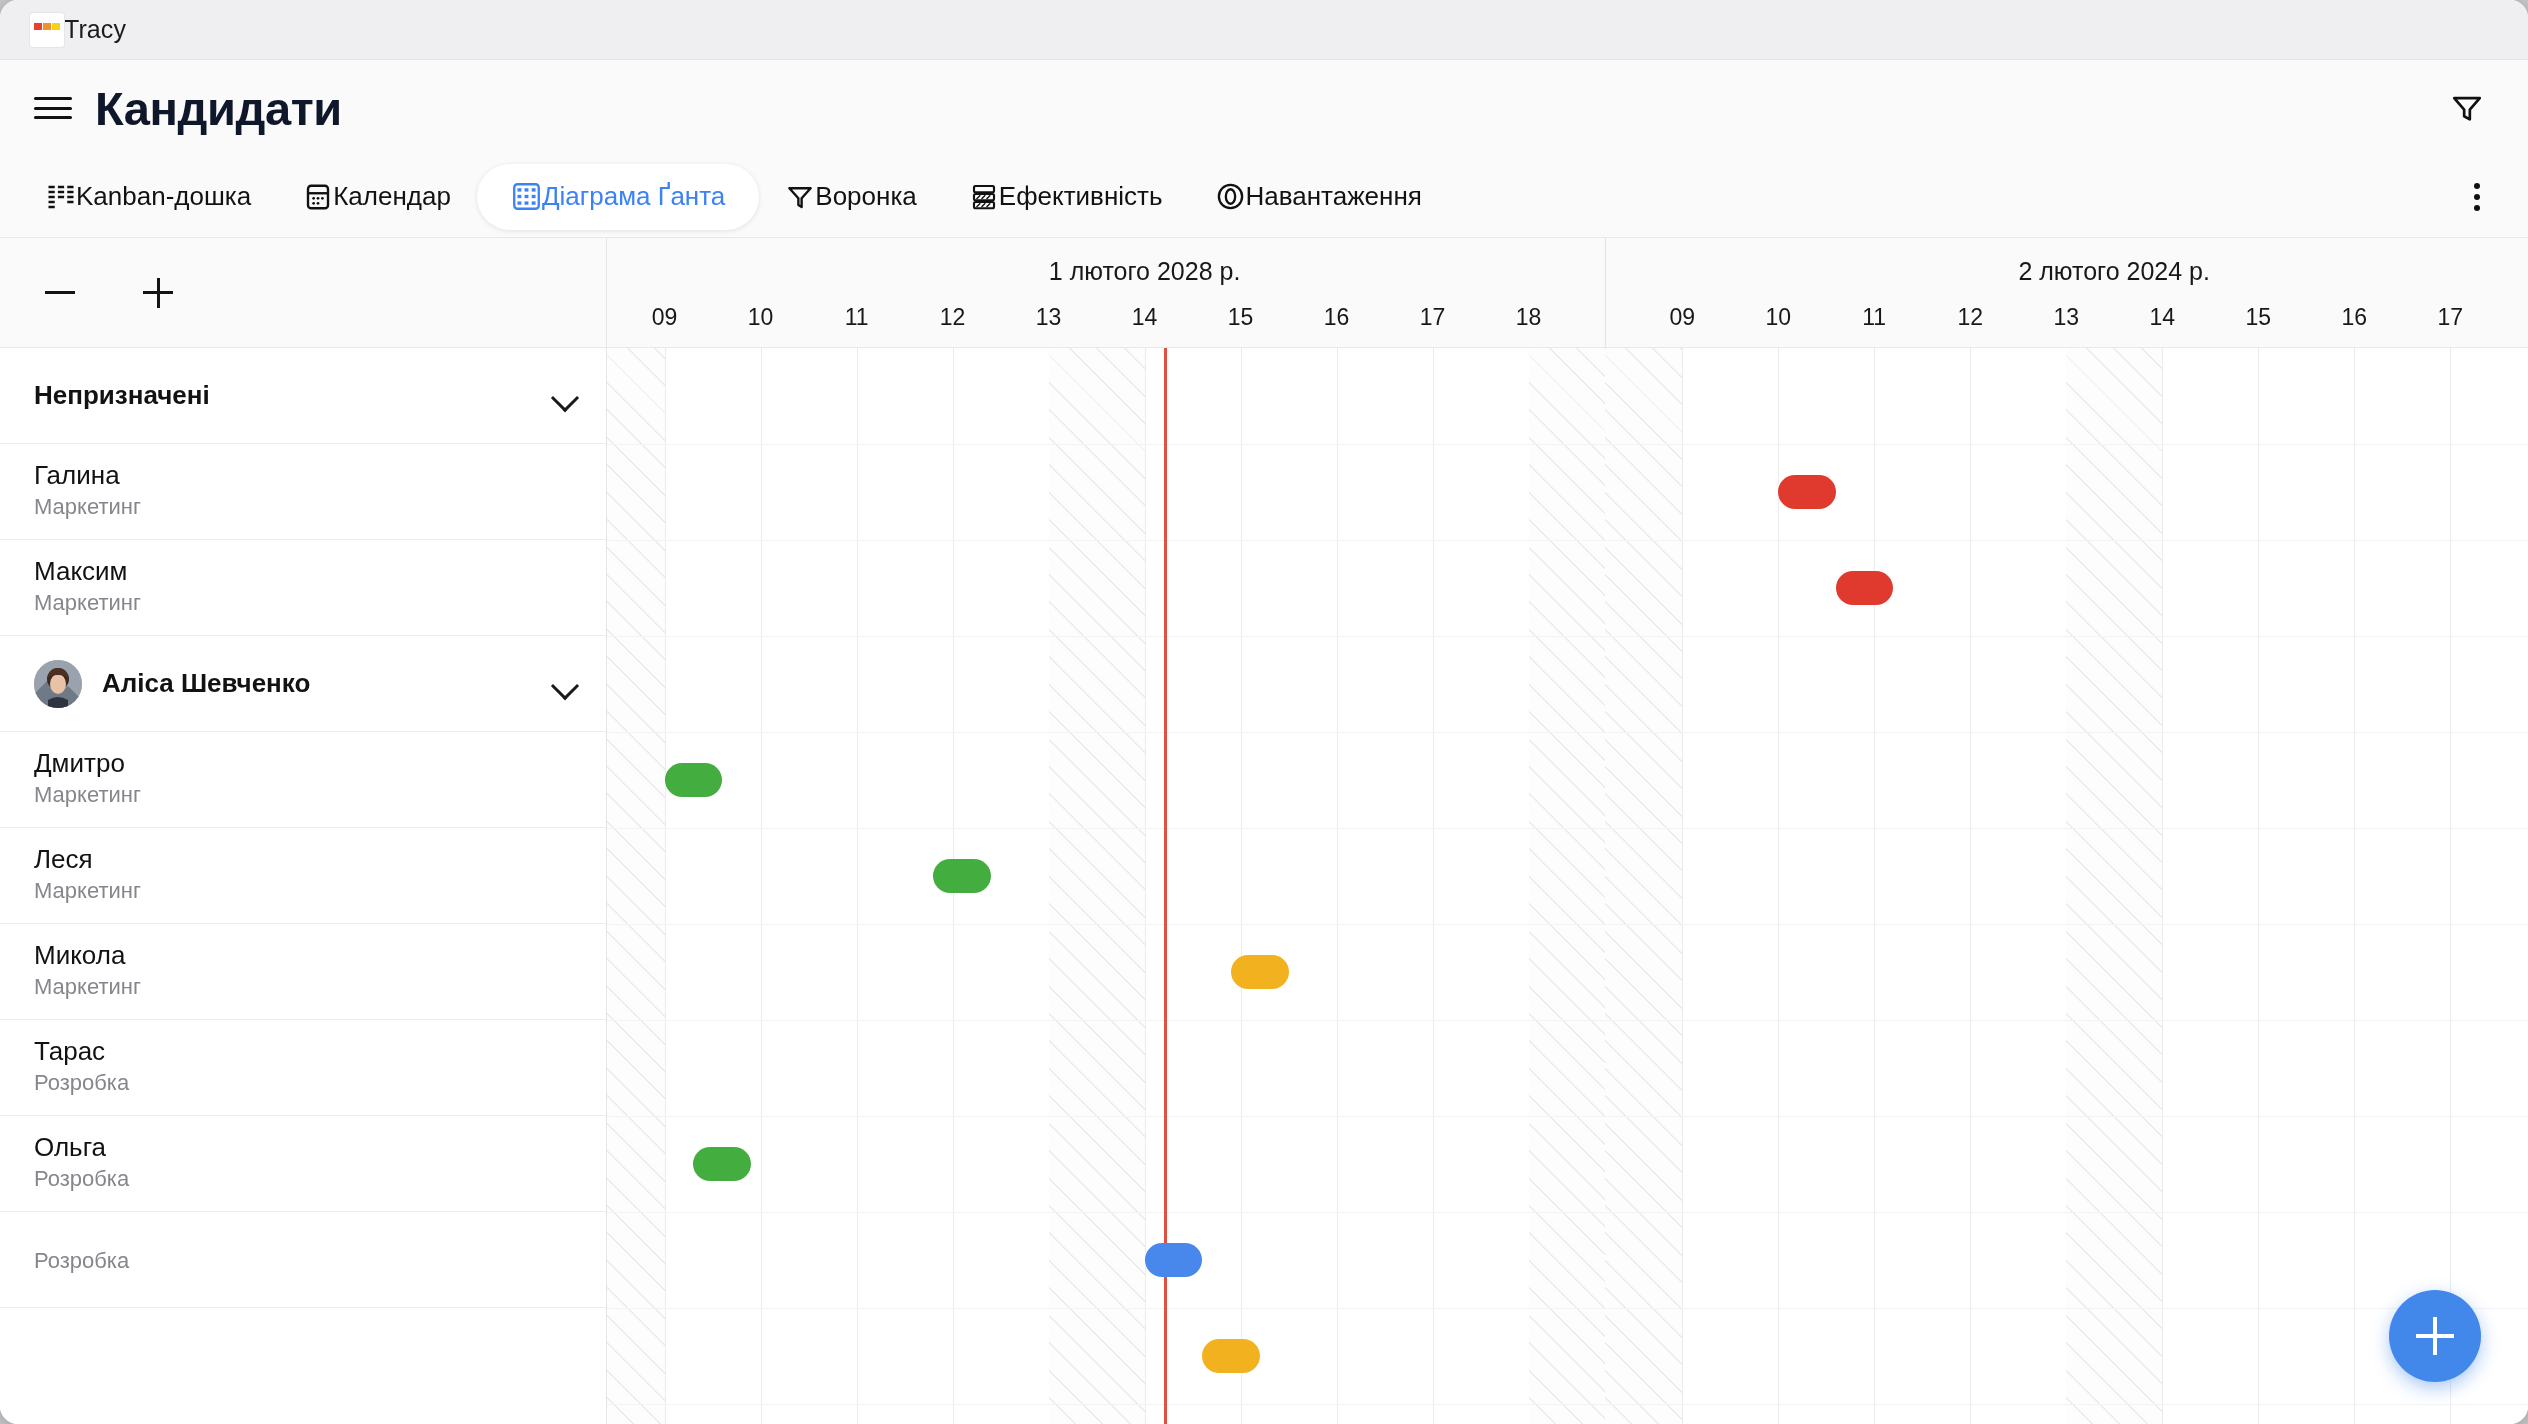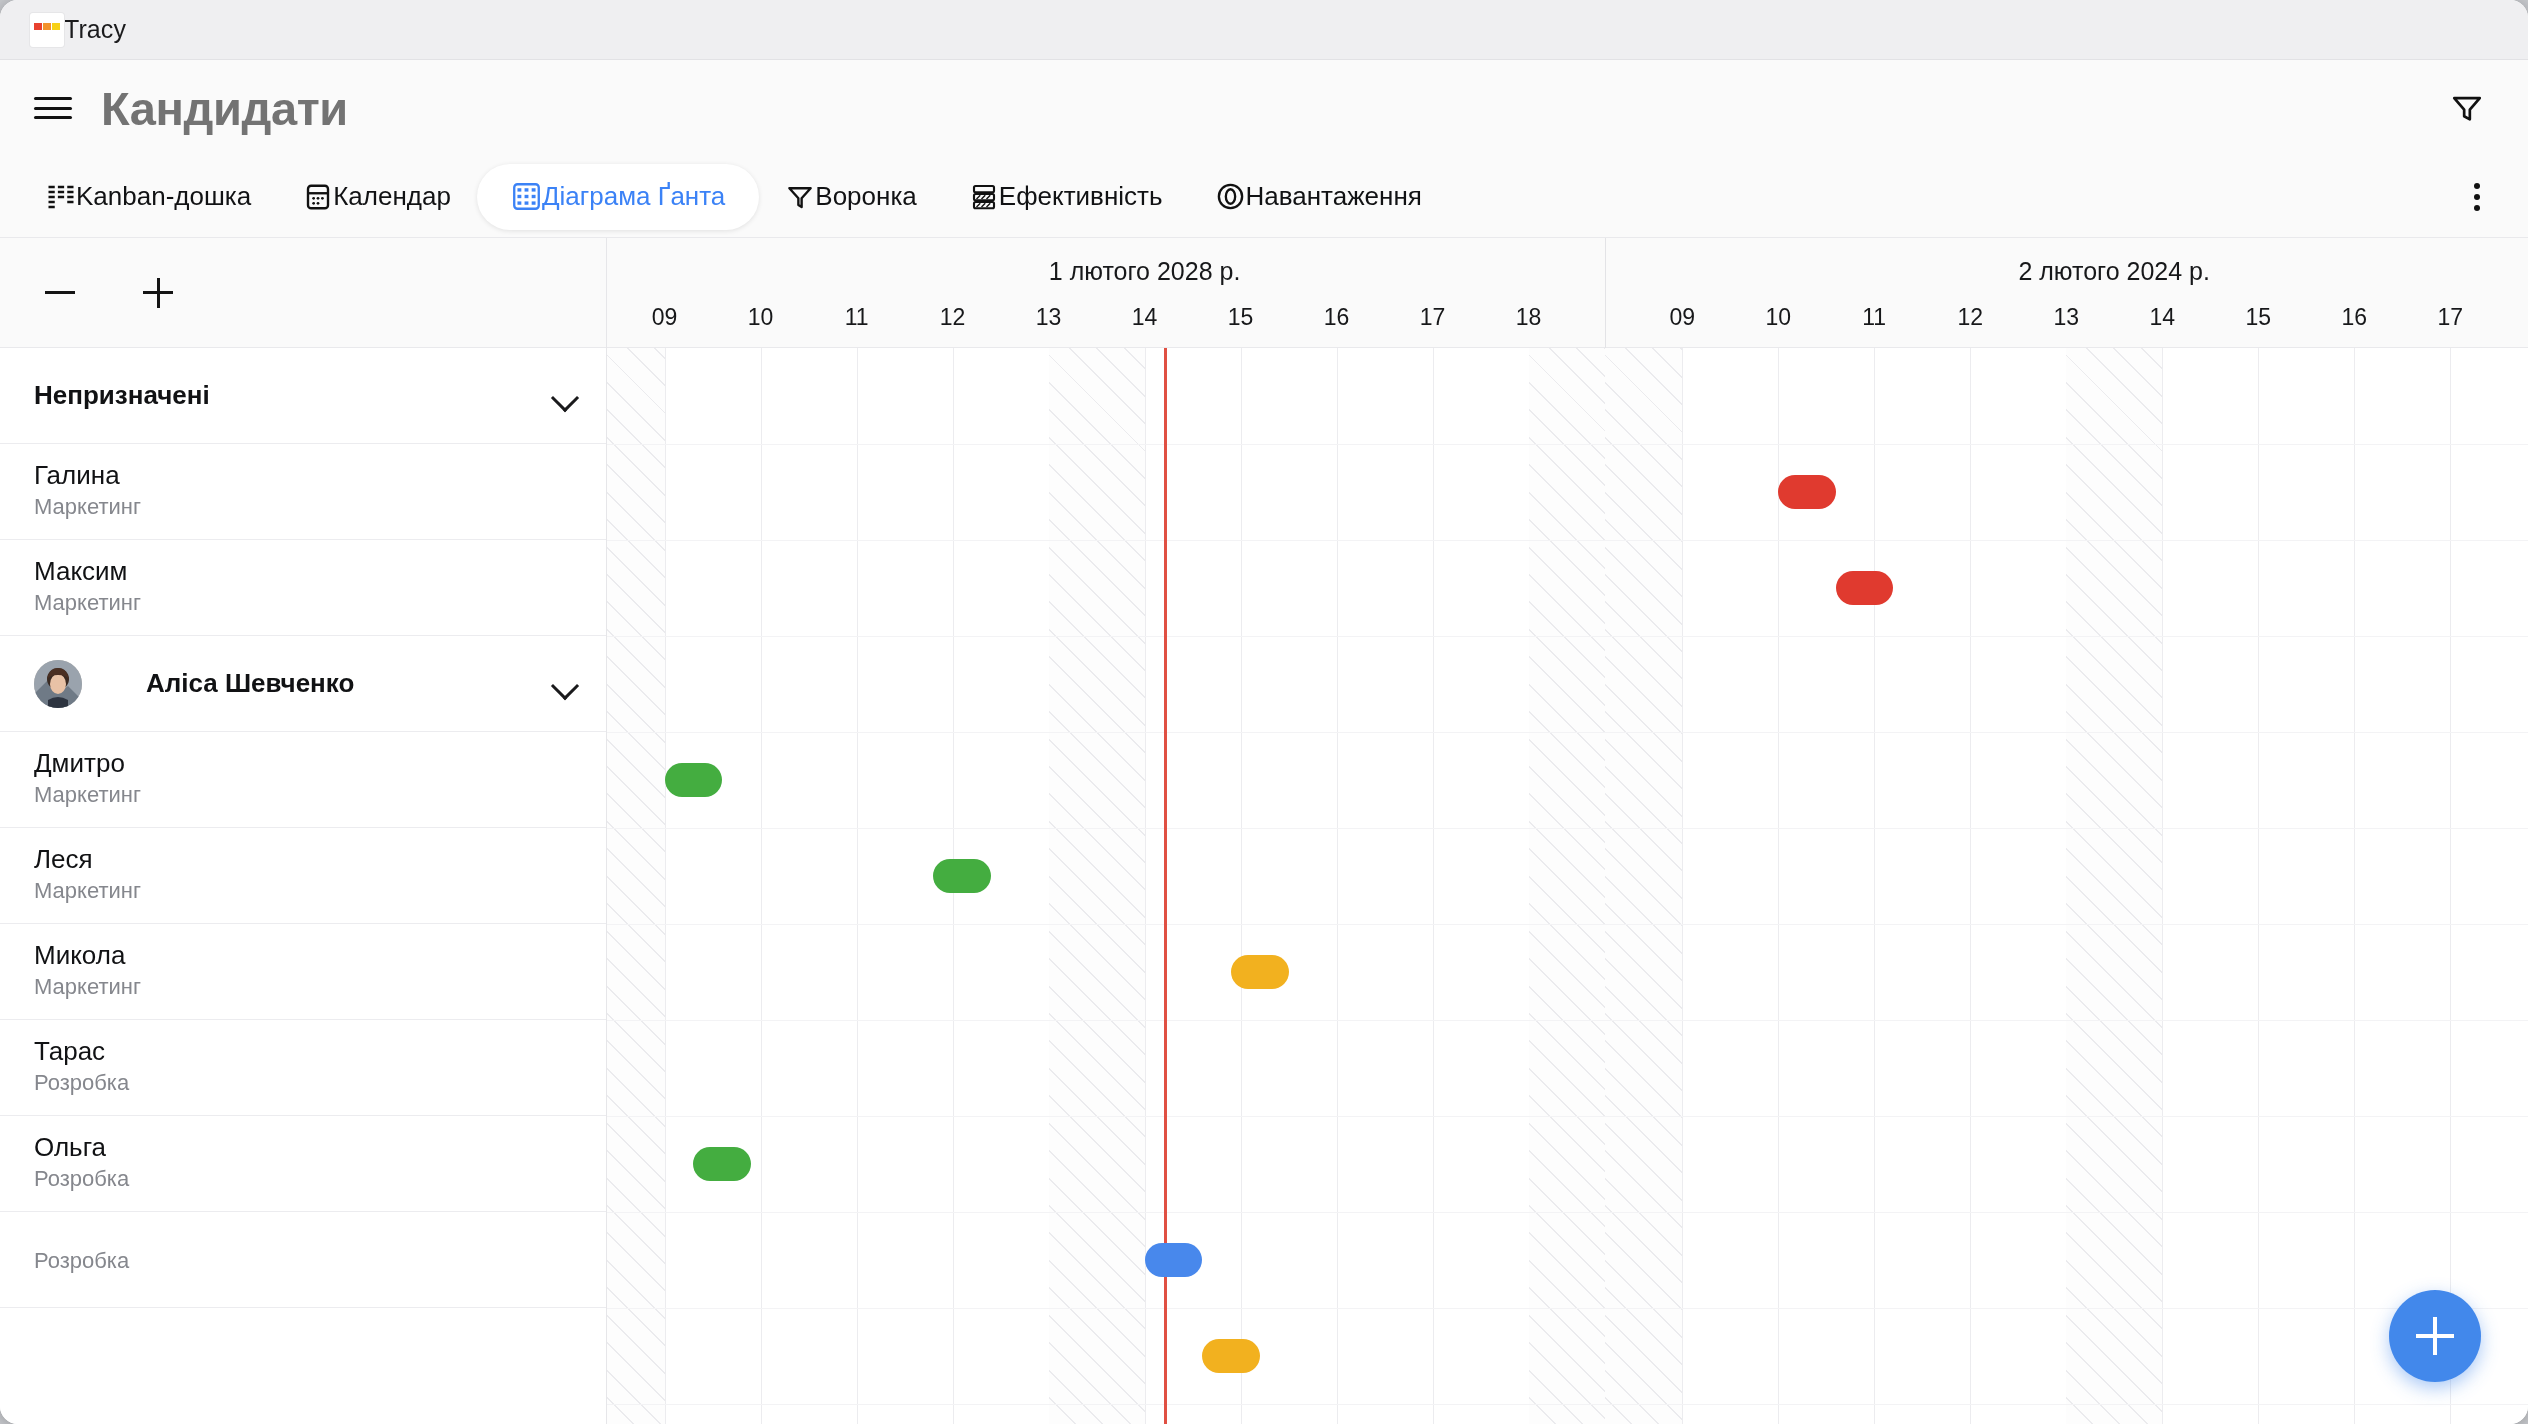--- a/index.html
+++ b/index.html
@@ -20,21 +20,21 @@
   .applogo i { position:absolute; top:10px; height:7px; display:block; }
   .lg1 { left:4px; width:8px; background:#e8412f; }
   .lg2 { left:13px; width:8px; background:#f2922b; }
   .lg3 { left:22px; width:8px; background:#f7d117; }
   .apptitle { font-size:25px; color:#1b1b1d; letter-spacing:.1px; }
 
   
   .header { height:96px; display:flex; align-items:center; padding:0 38px 0 34px; background:#fafafa; }
   .hamburger { width:38px; height:30px; display:flex; flex-direction:column; justify-content:space-between; cursor:pointer; padding:4px 0; }
   .hamburger span { display:block; height:3px; background:#111; border-radius:2px; }
-  .page-title { font-size:47px; font-weight:bold; color:#737373; margin-left:29px; letter-spacing:-.4px; }
+  .page-title { font-size:47px; font-weight:bold; color:#0f172a; margin-left:23px; letter-spacing:-.4px; }
   .header-spacer { flex:1; }
   .icon-btn { width:46px; height:46px; display:flex; align-items:center; justify-content:center; cursor:pointer; }
 
   
   .tabbar { height:82px; display:flex; align-items:center; padding:0 38px 0 20px; background:#fafafa; border-bottom:1px solid #e9e9ec; }
   .tab { height:66px; display:flex; align-items:center; padding:0 26px; border-radius:34px; cursor:pointer; white-space:nowrap; }
   .tab .tlabel { font-size:26px; color:#111214; }
   .tab.active { background:#ffffff; box-shadow:0 1px 5px rgba(0,0,0,.10); padding:0 34px; }
   .tab.active .tlabel { color:#3b82f6; }
   .tabs-spacer { flex:1; }
@@ -47,21 +47,21 @@
   
   .sidebar { width:607px; flex:0 0 607px; border-right:1px solid #e6e6e9; background:#fff; }
   .sb-toolbar { height:110px; background:#fafafa; display:flex; align-items:center; gap:46px; padding-left:34px; border-bottom:1px solid #e9e9ec; }
   .zbtn { width:52px; height:52px; display:flex; align-items:center; justify-content:center; cursor:pointer; }
   .zbtn .minus { width:30px; height:3px; background:#141414; display:block; }
   .zbtn .plusv { position:relative; width:30px; height:30px; }
   .zbtn .plusv:before,.zbtn .plusv:after { content:""; position:absolute; background:#141414; }
   .zbtn .plusv:before { left:0; top:13.5px; width:30px; height:3px; }
   .zbtn .plusv:after { top:0; left:13.5px; height:30px; width:3px; }
 
-  .group-row { height:96px; display:flex; align-items:center; padding:0 28px 0 34px; border-bottom:1px solid #ececef; cursor:pointer;gap:44px; }
+  .group-row { height:96px; display:flex; align-items:center; padding:0 28px 0 34px; border-bottom:1px solid #ececef; cursor:pointer; }
   .group-row .avatar { width:48px; height:48px; border-radius:50%; margin-right:20px; flex:0 0 48px; overflow:hidden; position:relative; background:#b9b4ad; }
   .group-row .gname { font-size:26px; font-weight:bold; color:#111214; flex:1; }
   .chev { width:26px; height:26px; position:relative; flex:0 0 26px; }
   .chev:before { content:""; position:absolute; left:3px; top:5px; width:17px; height:17px; border-right:3px solid #1a1a1c; border-bottom:3px solid #1a1a1c; transform:rotate(45deg); }
 
   .task-row { height:96px; display:flex; flex-direction:column; justify-content:center; padding:0 34px; border-bottom:1px solid #ececef; cursor:pointer; }
   .task-row .tname { font-size:26px; color:#111214; line-height:1.12; }
   .task-row .tdept { font-size:22px; color:#85878d; line-height:1.3; margin-top:3px; }
 
   

